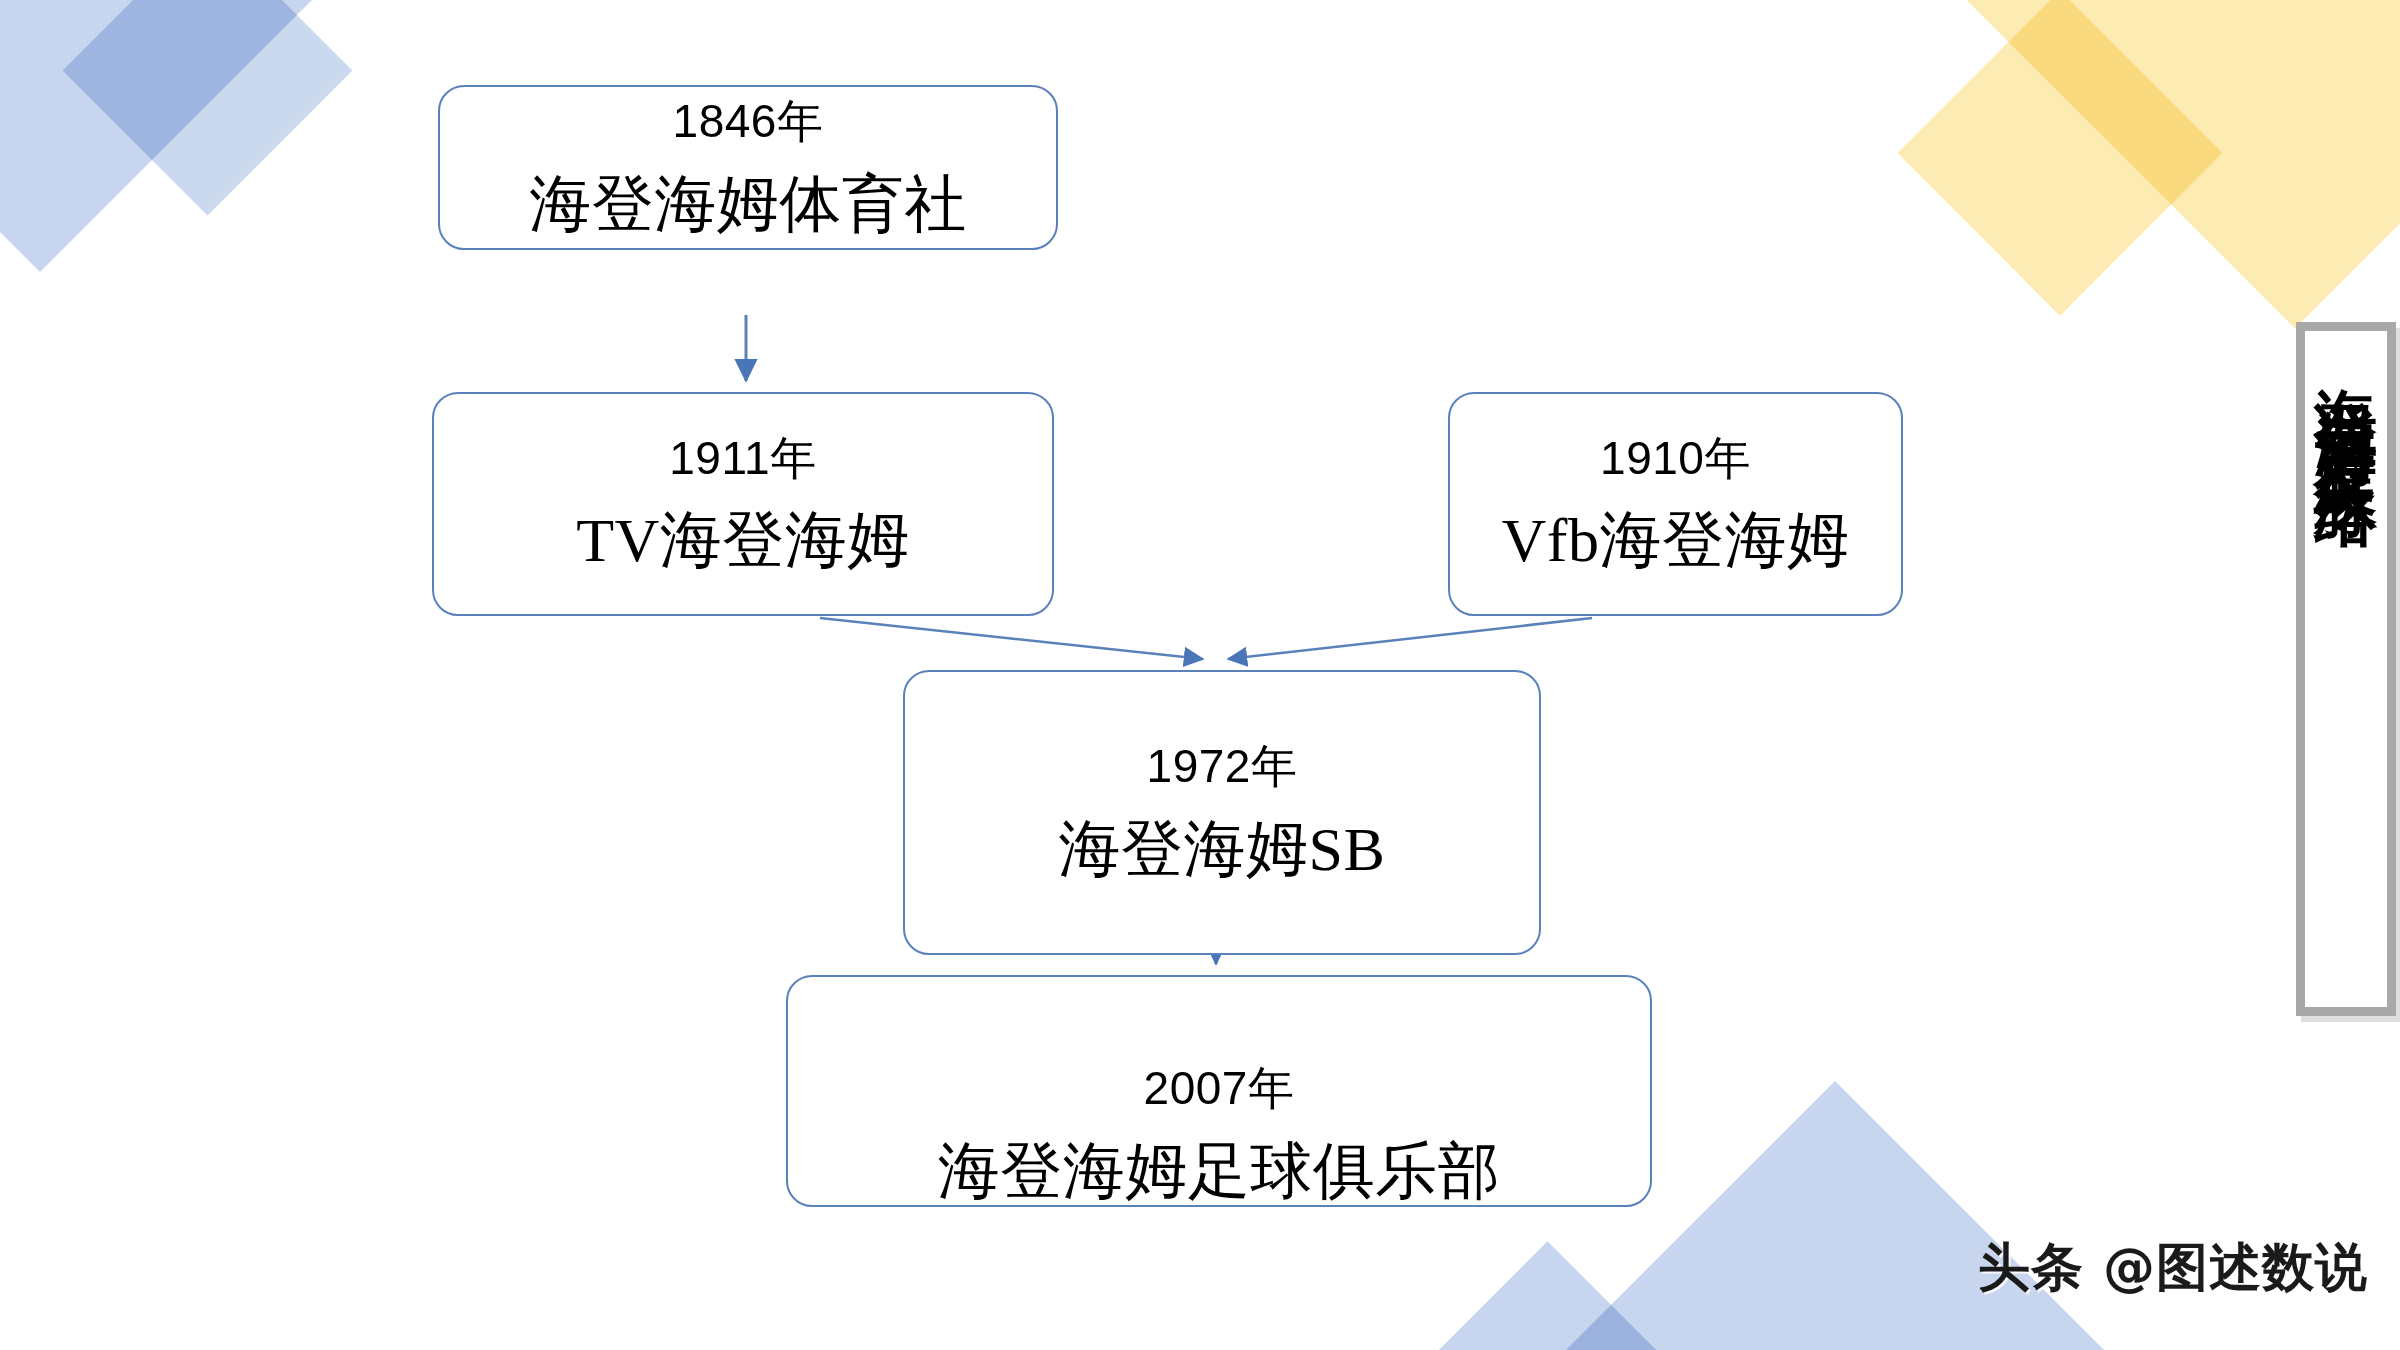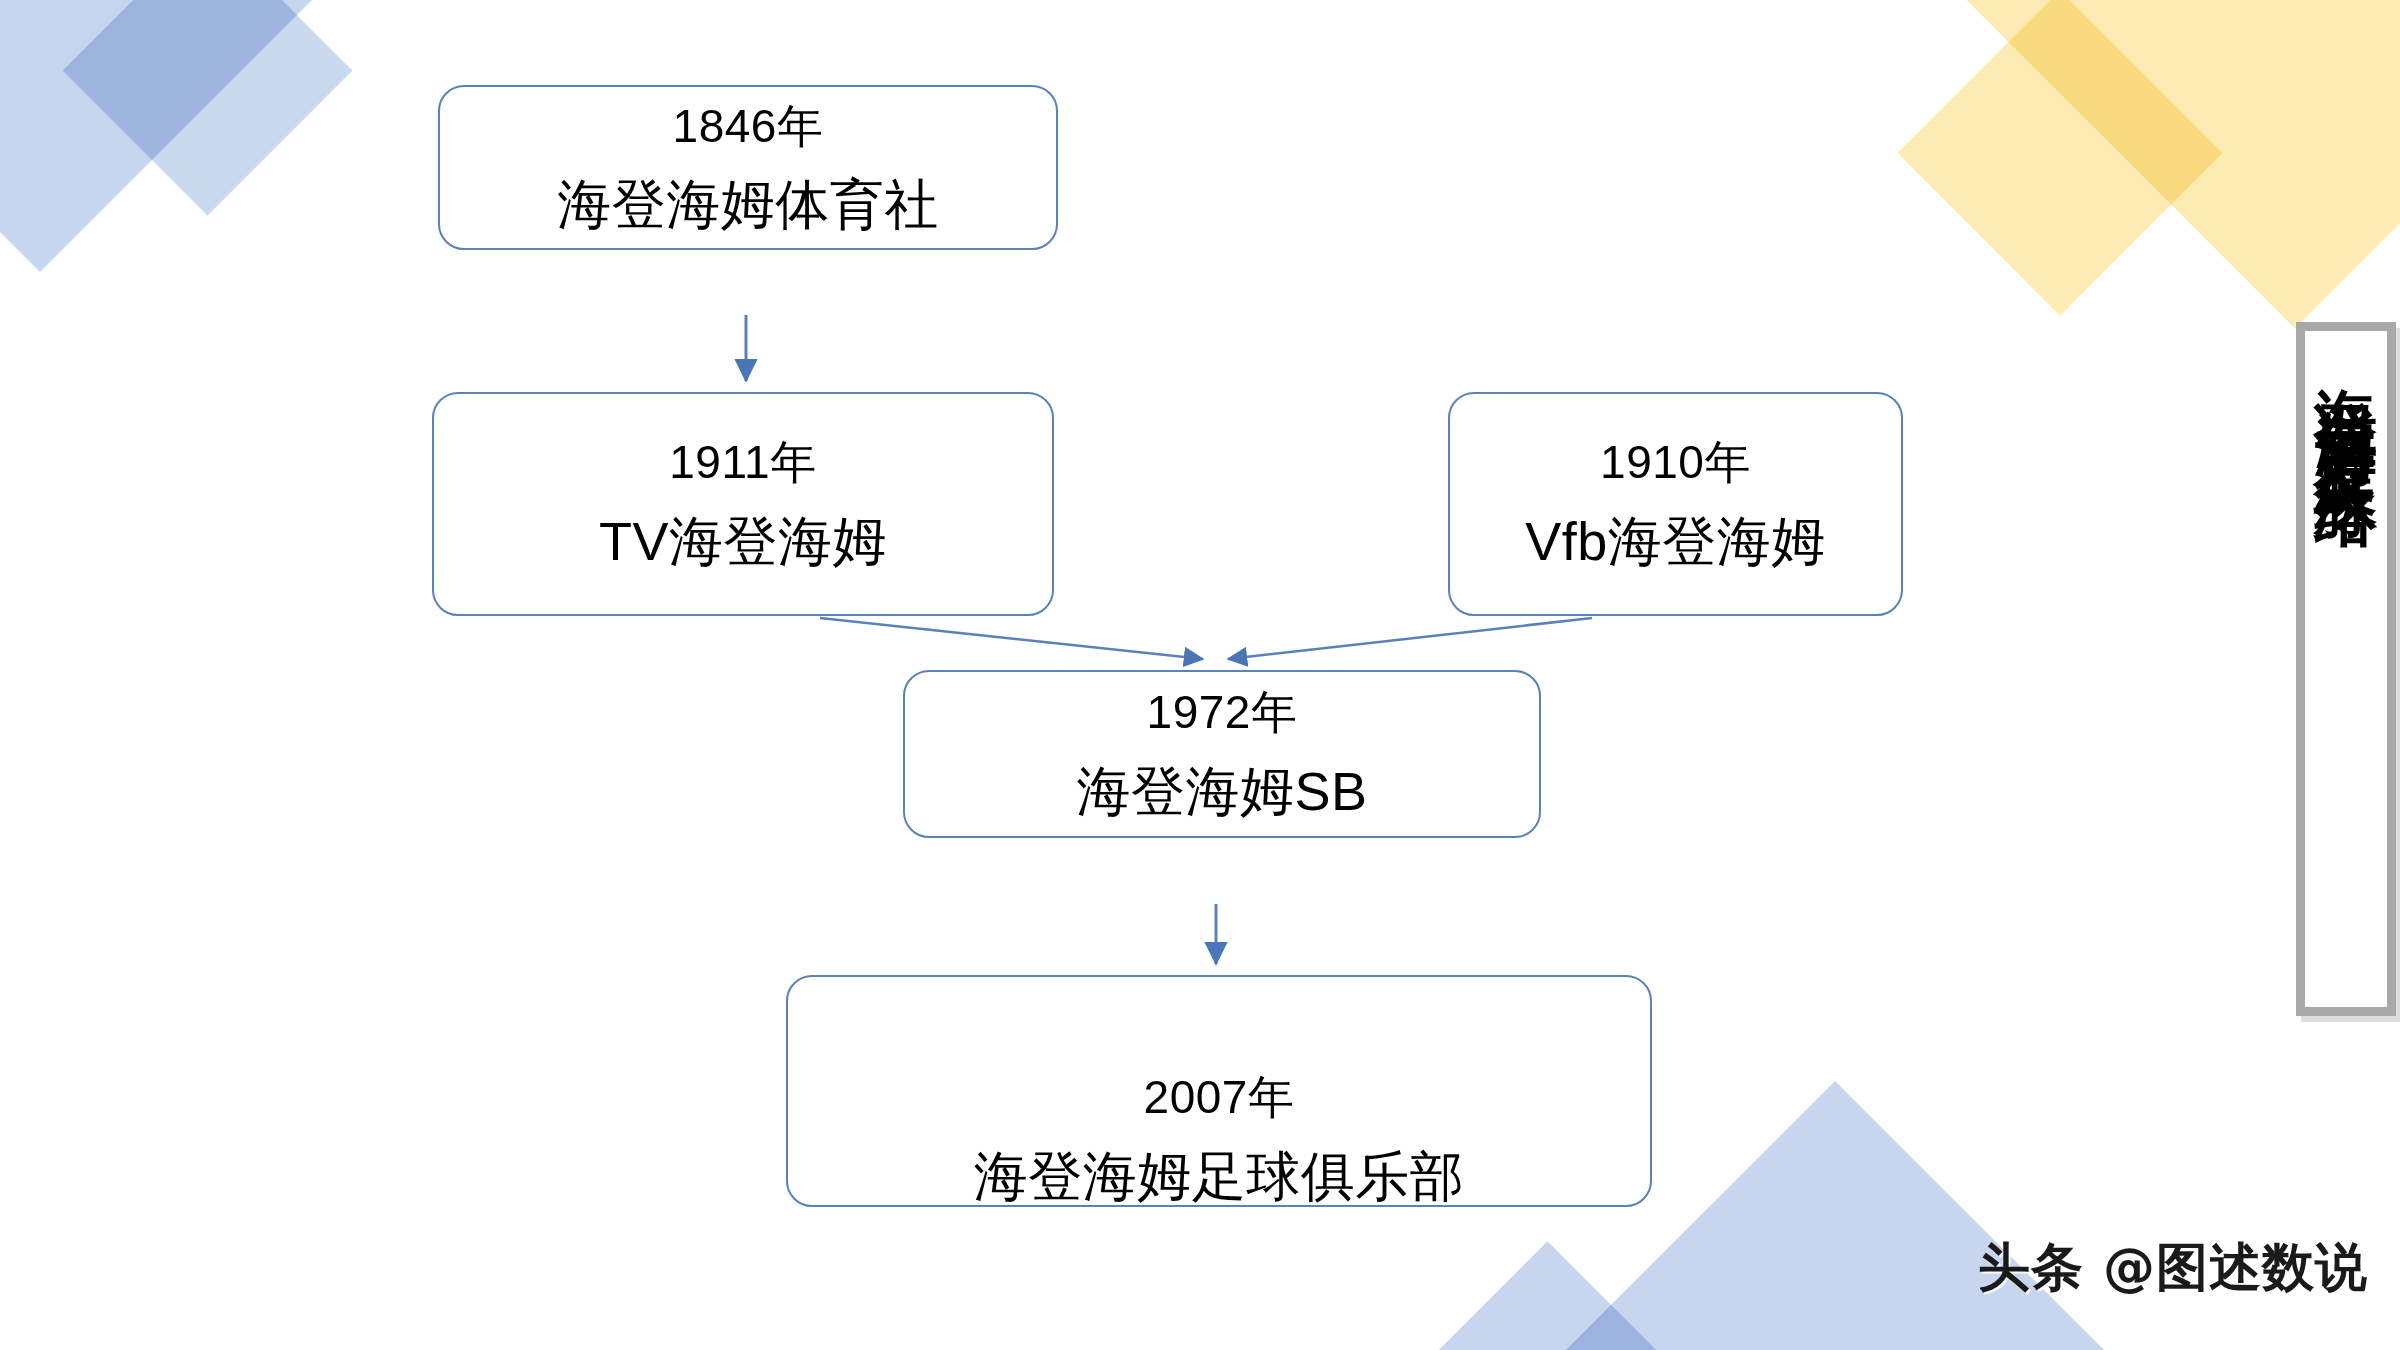--- a/index.html
+++ b/index.html
@@ -79,29 +79,30 @@
     justify-content: center;
     color: #000000;
     line-height: 1.08;
   }
   .node .year {
     font-size: 46px;
     letter-spacing: .5px;
     margin-bottom: 24px;
   }
   .node .name {
-    font-size: 54px;
+    font-size: 62px;
     letter-spacing: .5px;
     white-space: nowrap;
+    font-family: Liberation Serif, serif;
   }
 
   #node-1846 { left: 438px;  top: 85px;  width: 620px; height: 165px; }
   #node-1911 { left: 432px;  top: 392px; width: 622px; height: 224px; }
   #node-1910 { left: 1448px; top: 392px; width: 455px; height: 224px; }
-  #node-1972 { left: 903px;  top: 670px; width: 638px; height: 168px; }
+  #node-1972 { left: 903px;  top: 670px; width: 638px; height: 285px; }
   #node-2007 { left: 786px;  top: 975px; width: 866px; height: 232px; justify-content: flex-end; }
 
   
   #links {
     position: absolute;
     left: 0; top: 0;
     width: 2400px; height: 1350px;
     pointer-events: none;
   }
 

